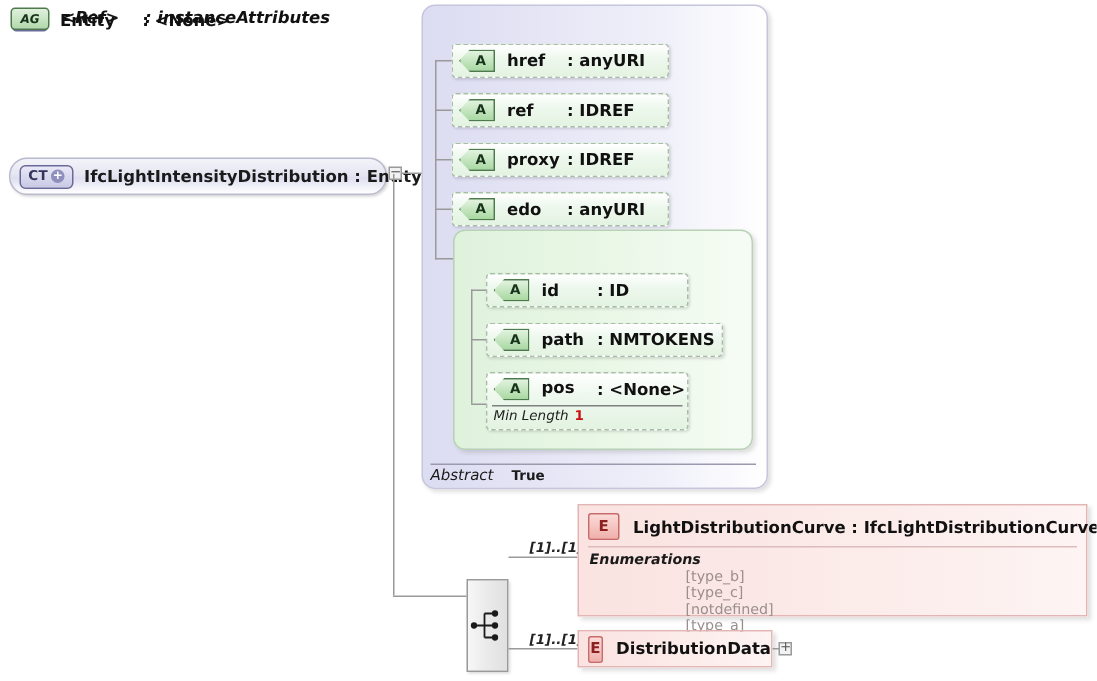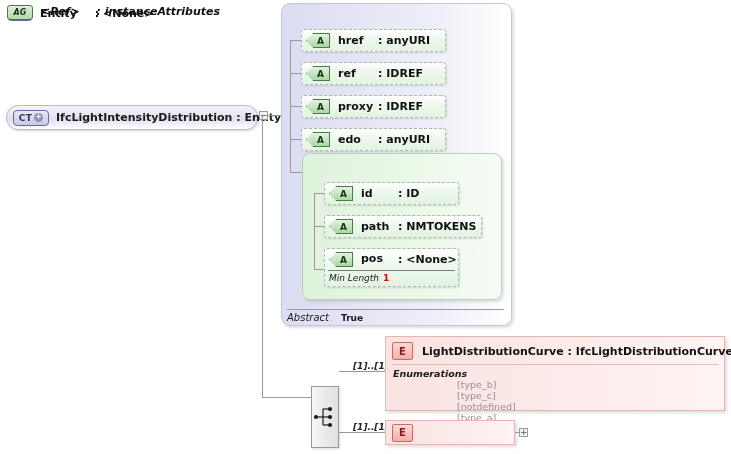--- a/index.html
+++ b/index.html
@@ -263,15 +263,16 @@
   <div class="enum-sep" style="left:6px;top:27px;width:326px;"></div>
   <div class="enum-label" style="left:7px;top:31px;font-weight:bold;">Enumerations</div>
   <div class="enum-item" style="left:71px;top:31px;margin-top:44px;">[type_a]</div>
   <div class="enum-item" style="left:71px;top:42px;">[type_b]</div>
   <div class="enum-item" style="left:71px;top:53px;">[type_c]</div>
   <div class="enum-item" style="left:71px;top:64px;">[notdefined]</div>
 </div>
 
 <div class="elem-box" style="left:385px;top:420px;width:130px;height:25px;display:flex;align-items:center;padding-left:6px;">
   <span class="badge-e">E</span>
+  <span class="elem-title">DistributionData</span>
 </div>
 <div class="toggle" style="left:519px;top:428px;">+</div>
 <div class="line hline" style="left:515px;top:432px;width:5px;"></div>
 
 </body></html>

